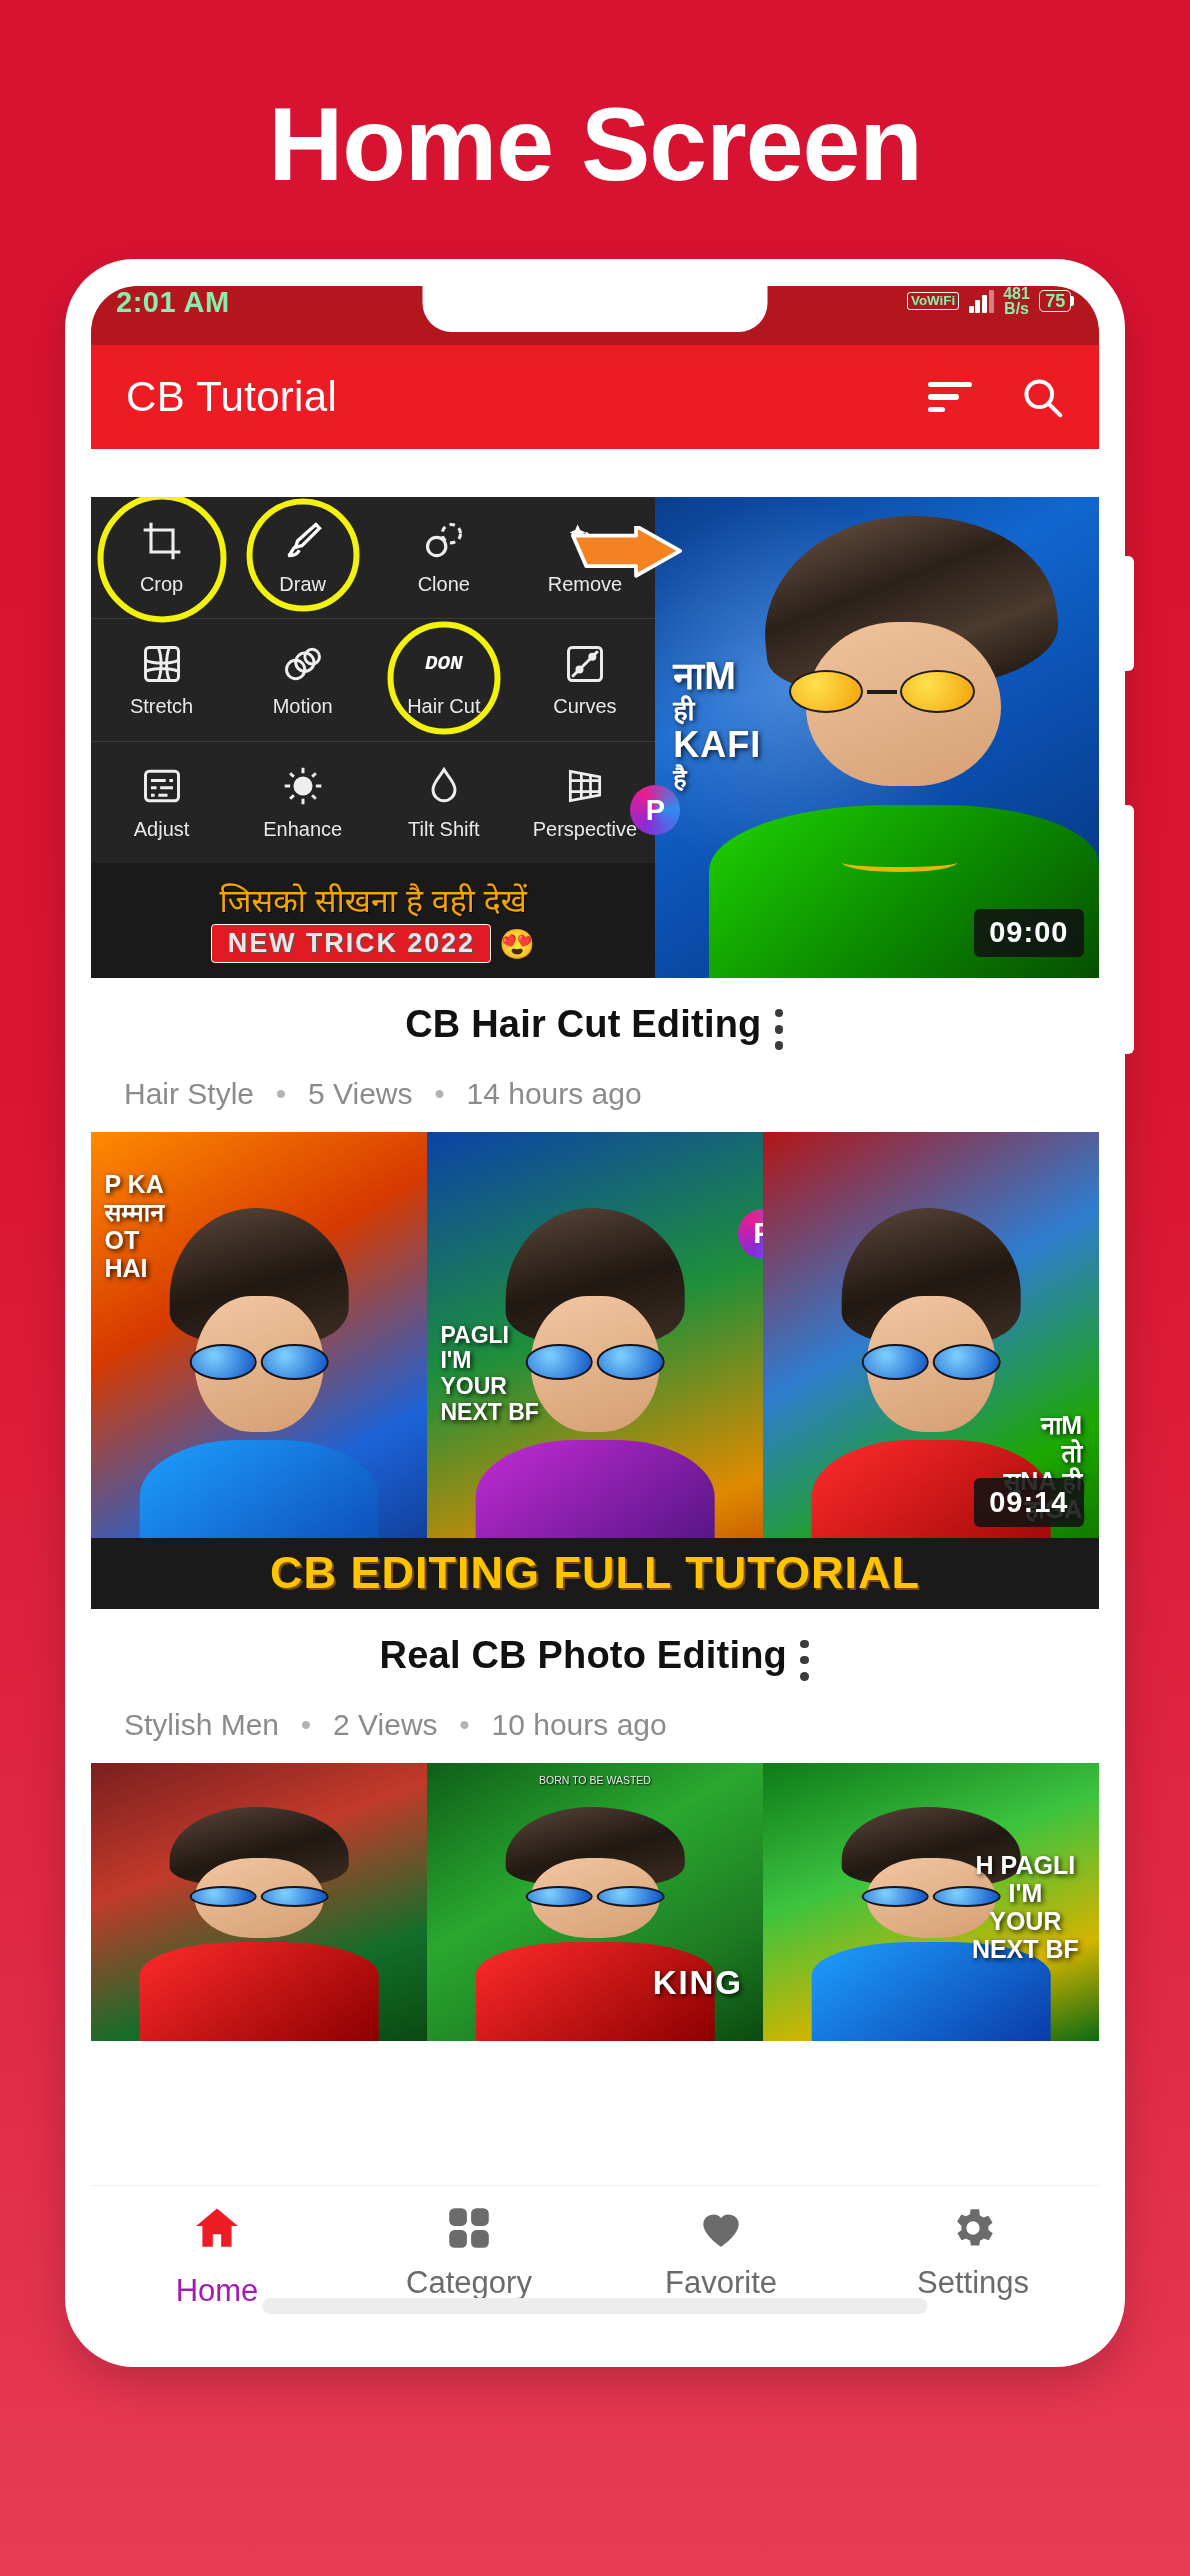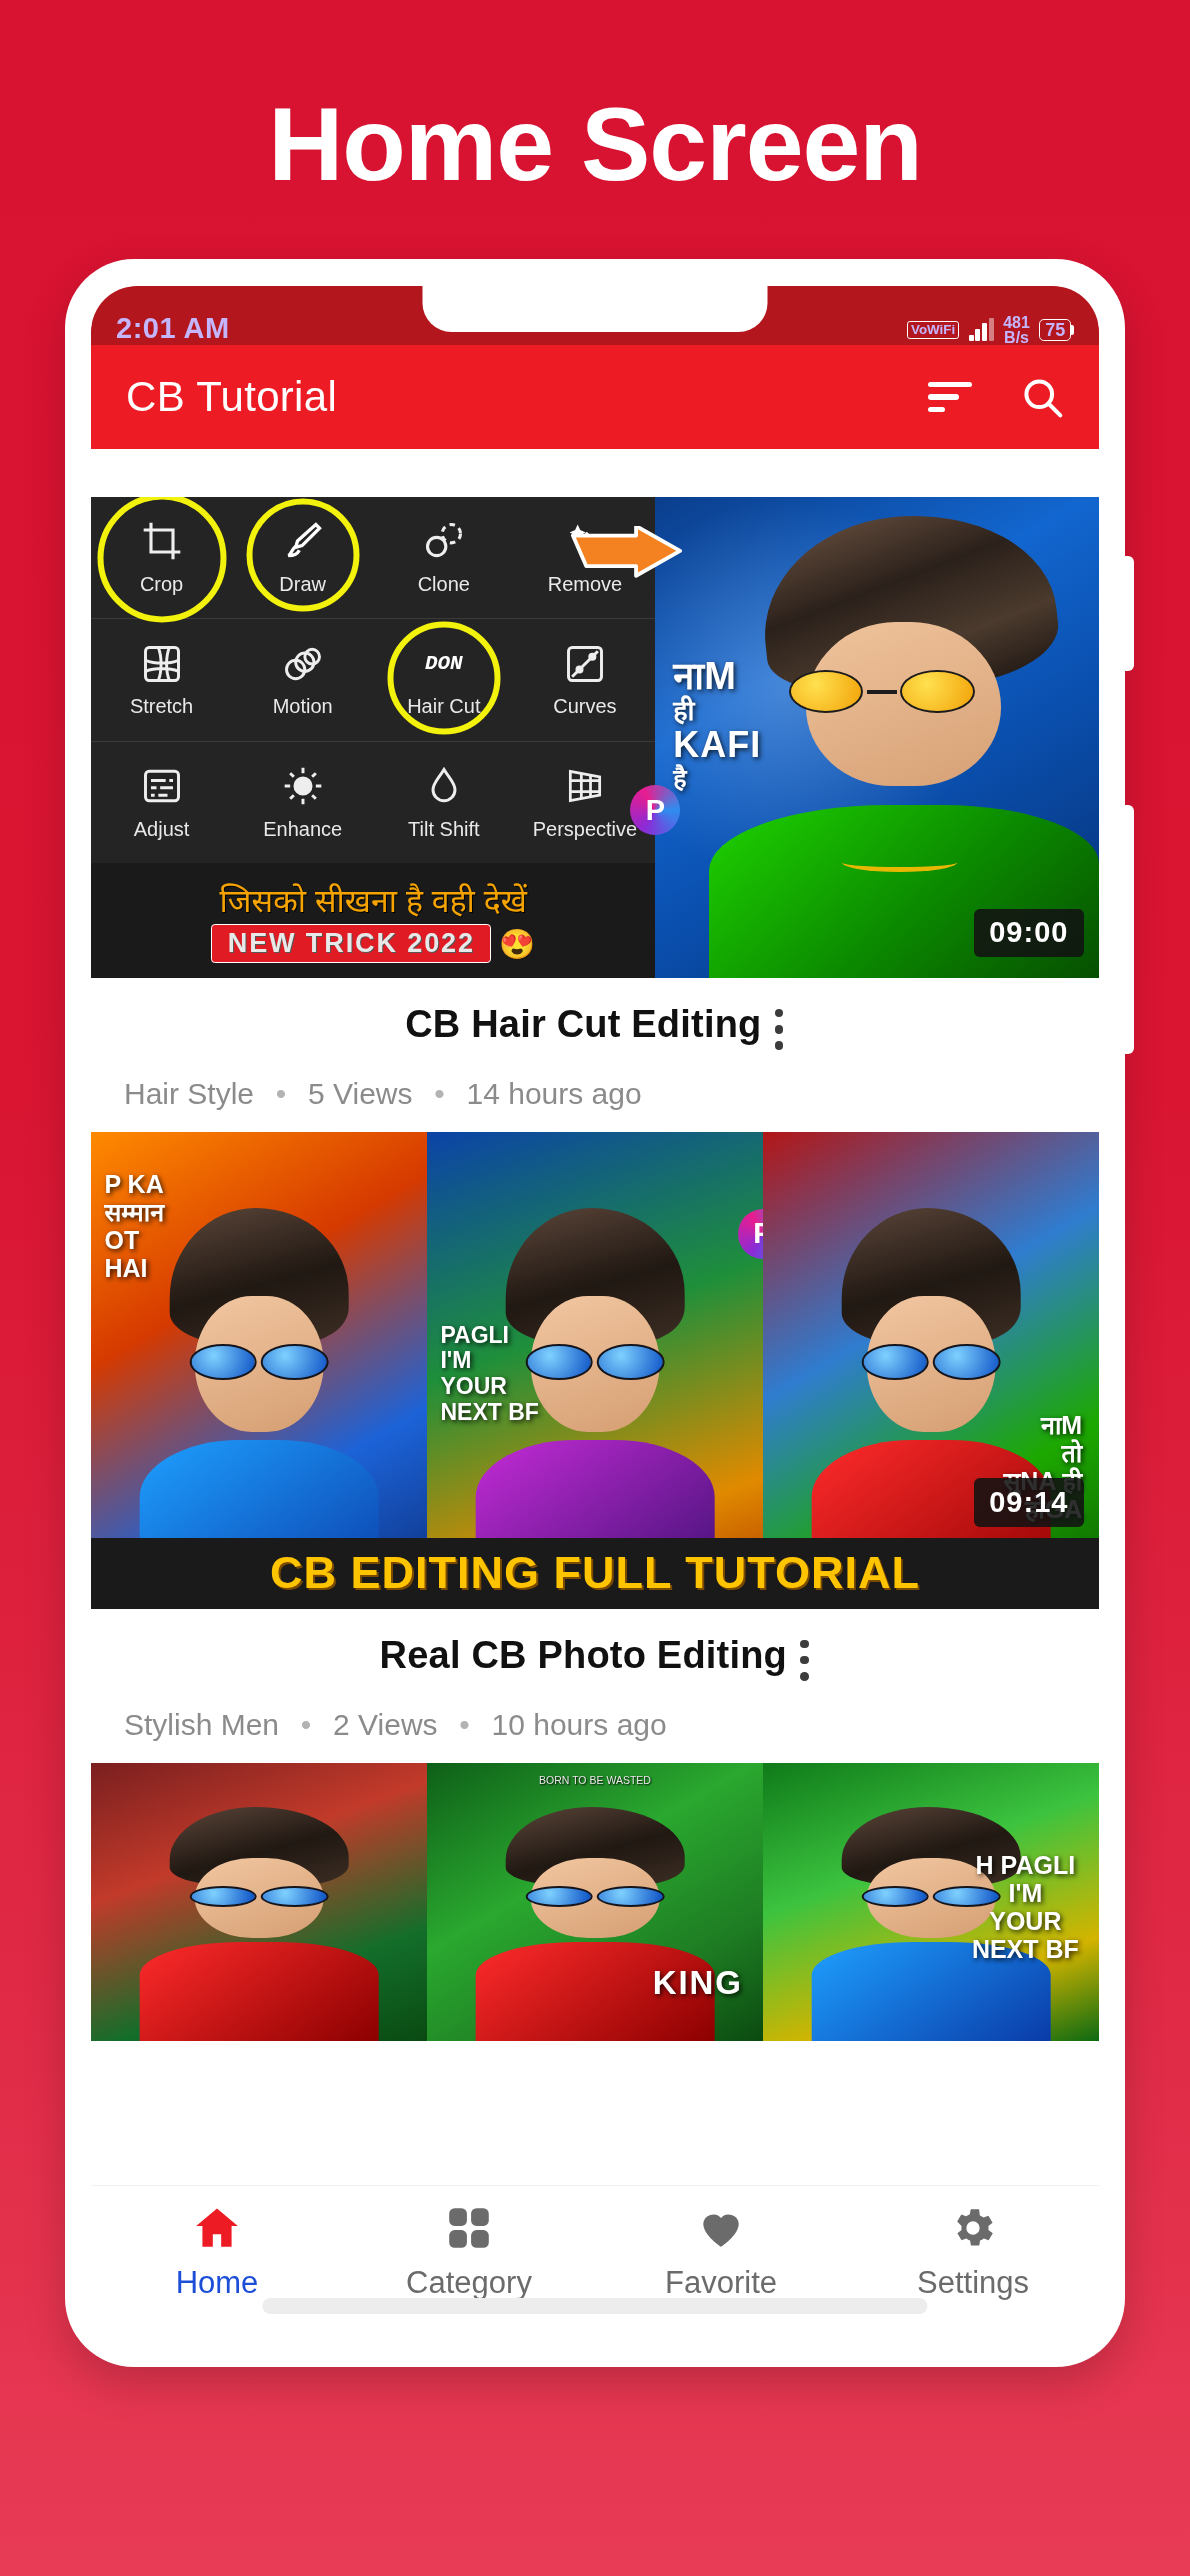--- a/index.html
+++ b/index.html
@@ -34,22 +34,22 @@
   
   .screen{
     position:absolute; left:26px; top:27px; right:26px; bottom:40px;
     background:#ffffff; border-radius:46px; overflow:hidden;
   }
 
   
   .statusbar{
     position:relative; height:59px; background:#b4161d;
     border-radius:42px 42px 0 0;
-    display:flex; align-items:flex-end; justify-content:space-between;
-    padding:0 25px; color:#c4b5fd;
+    display:flex; align-items:flex-start; justify-content:space-between;
+    padding:0 25px; color:#86efac;
   }
   .statusbar .notch{
     position:absolute; left:50%; transform:translateX(-50%);
     top:0; width:345px; height:46px; background:#ffffff;
     border-radius:0 0 29px 29px;
   }
   .clock{ font-size:29px; font-weight:bold; letter-spacing:0.5px; z-index:2; }
   .st-right{ display:flex; align-items:center; gap:9.6px; z-index:2; }
   .vowifi{
     border:1.9px solid #fff; border-radius:2.9px; font-size:13.4px;
@@ -272,21 +272,21 @@
   
   .bottomnav{
     position:absolute; left:0; right:0; bottom:0; height:142px;
     background:#fff; display:flex; align-items:flex-start; padding-top:17px;
     border-top:1px solid #f2f2f2;
   }
   .navitem{
     flex:1; display:flex; flex-direction:column; align-items:center; gap:11.5px;
   }
   .navitem .nlabel{ font-size:31px; color:#6b6b6b; }
-  .navitem.active .nlabel{ color:#1d4ed8; }
+  .navitem.active .nlabel{ color:#a21caf;margin-top:8px; }
   .navicon{ width:50px; height:50px; display:flex; align-items:center; justify-content:center; }
   .homebar{
     position:absolute; left:50%; transform:translateX(-50%); bottom:13.4px;
     width:66%; height:15.3px; background:#ededed; border-radius:9.6px;
   }
 </style>
 </head>
 <body>
 
 <div class="headline">Home Screen</div>

